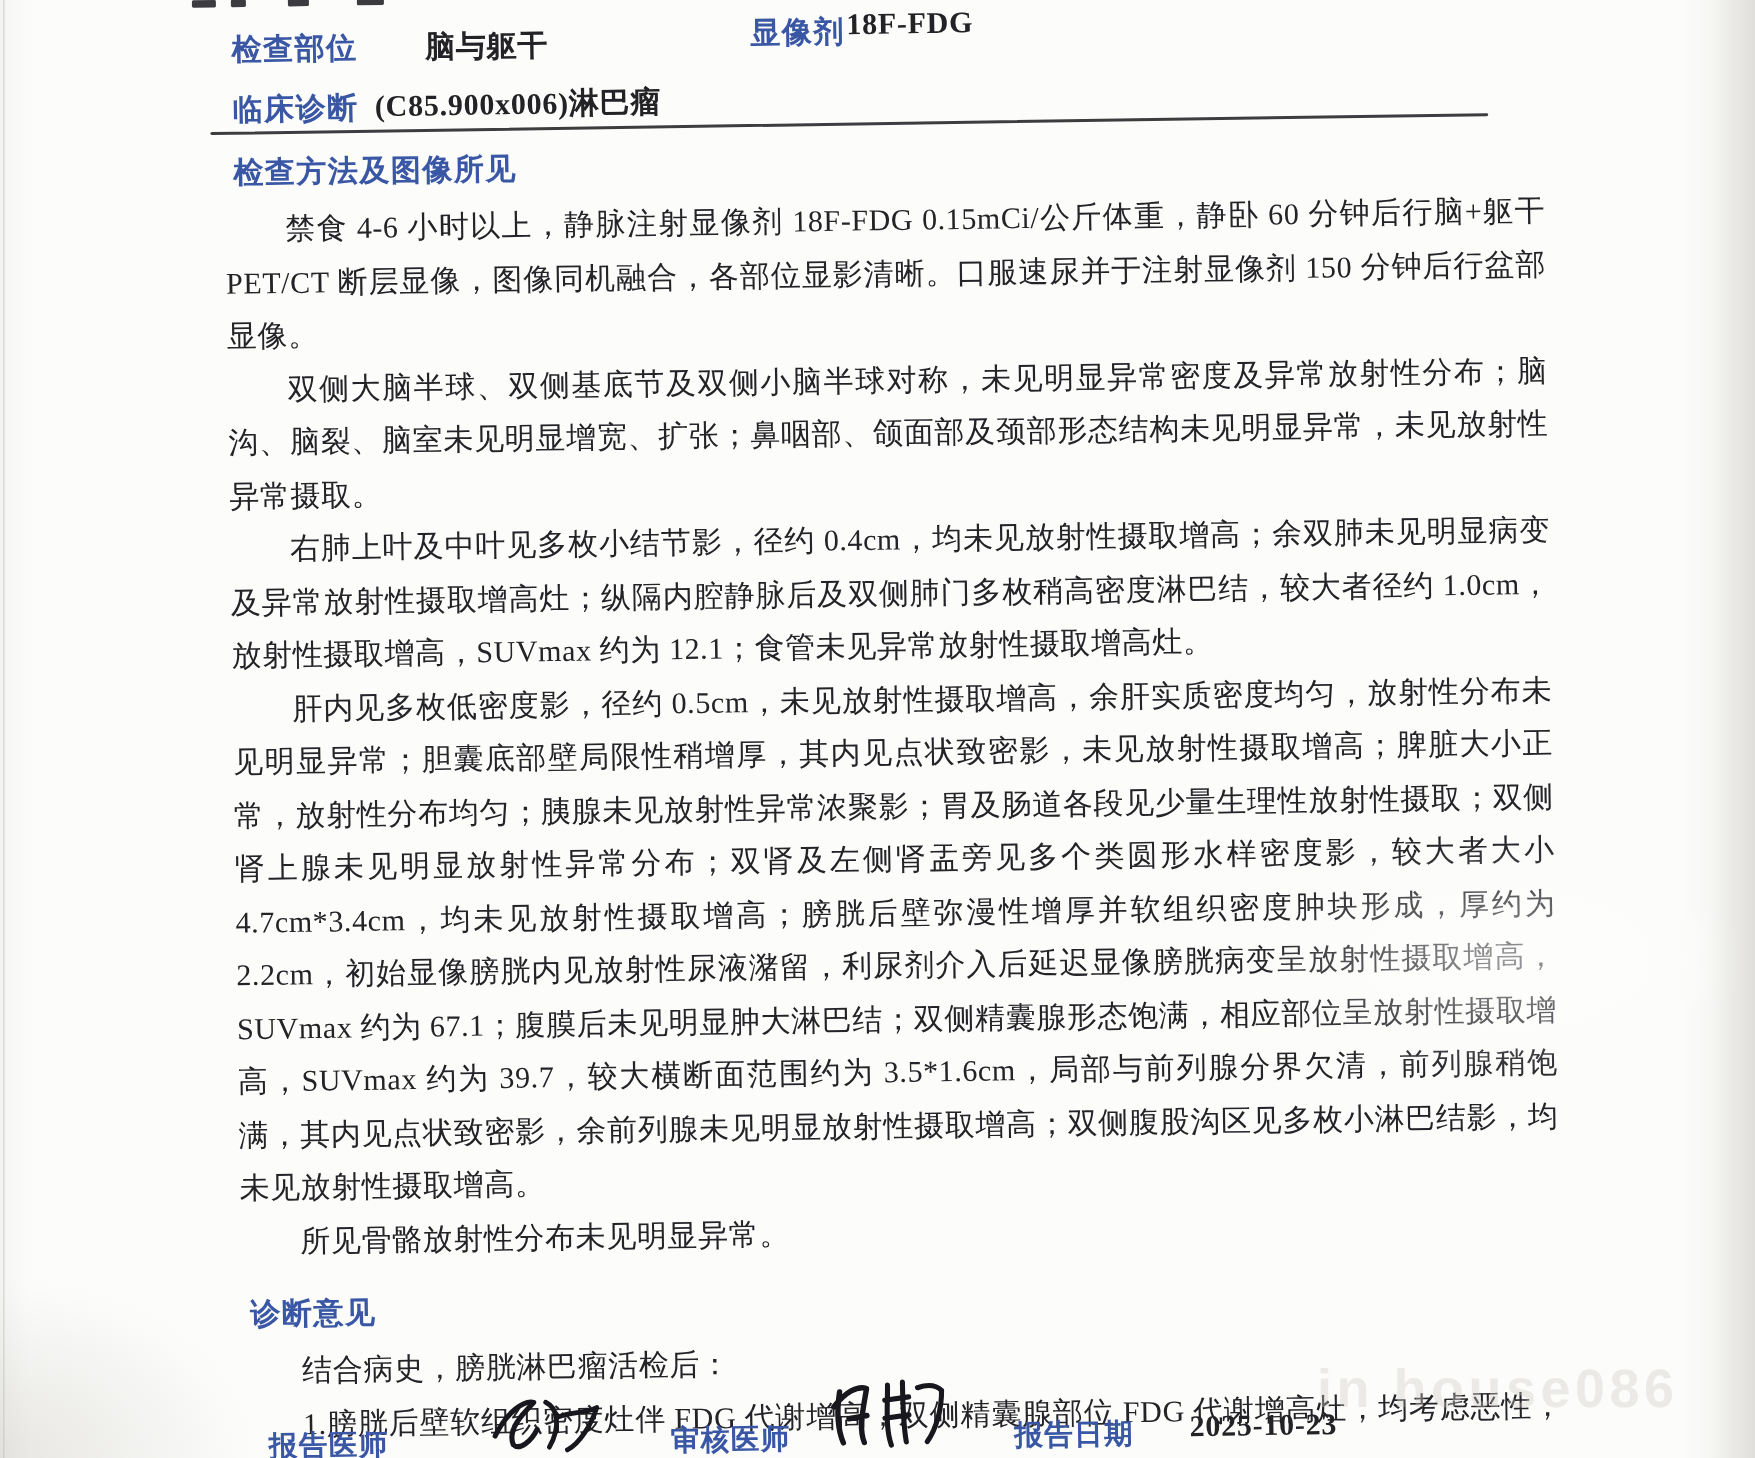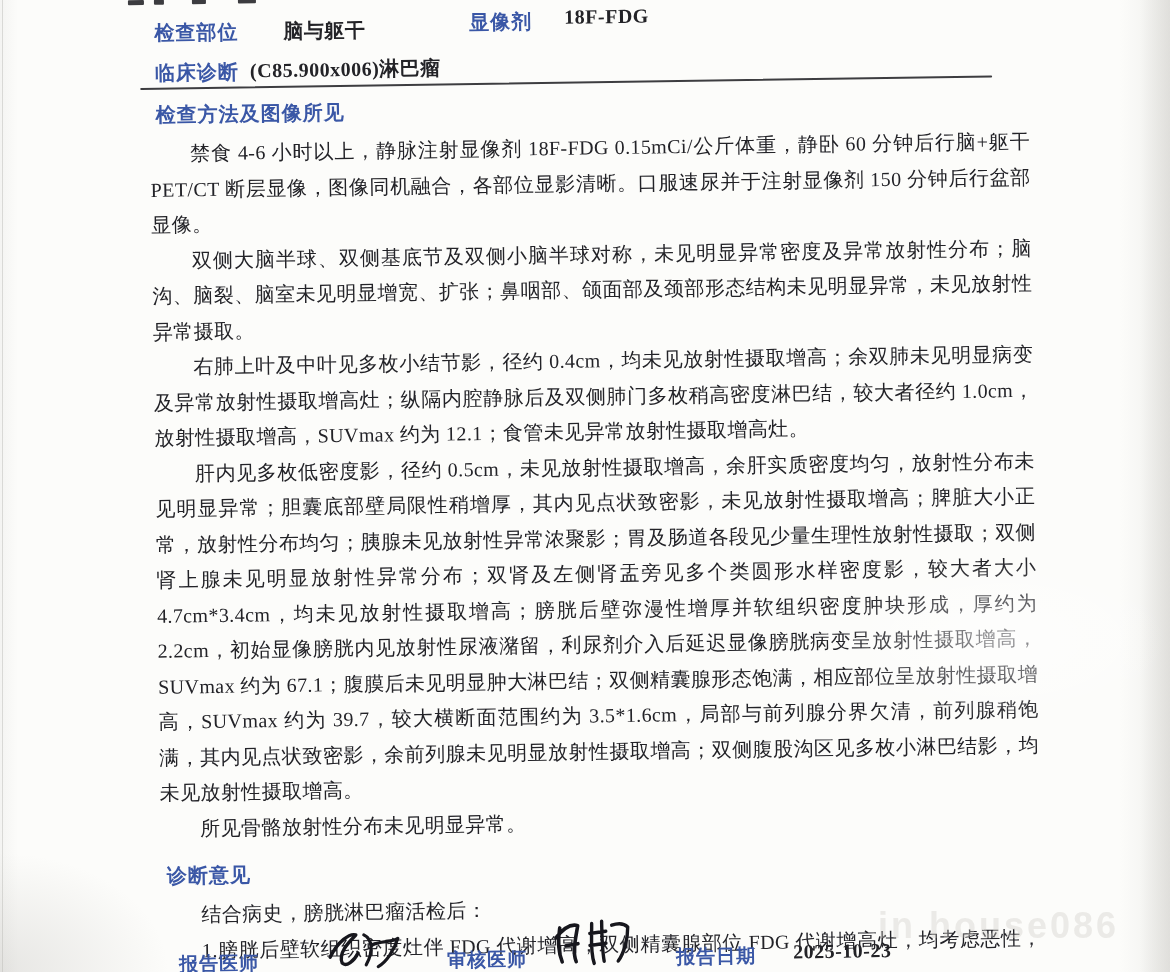--- a/index.html
+++ b/index.html
@@ -62,21 +62,21 @@
 
     <div>
       <div class="top-frag" style="left:142px;width:16px;"></div>
       <div class="top-frag" style="left:168px;width:10px;"></div>
       <div class="top-frag" style="left:206px;width:14px;"></div>
       <div class="top-frag" style="left:252px;width:18px;"></div>
     </div>
 
     <div class="field-label" style="left:168px;top:20px;">检查部位</div>
     <div class="field-value" style="left:297px;top:20px;">脑与躯干</div>
-    <div class="field-label" style="left:483px;top:14px;">显像剂</div>
+    <div class="field-label" style="left:514px;top:14px;">显像剂</div>
     <div class="field-value" style="left:578px;top:12px;font-family:'Liberation Serif',serif;">18F-FDG</div>
 
     <div class="field-label" style="left:168px;top:60px;">临床诊断</div>
     <div class="field-value" style="left:263px;top:59px;">(C85.900x006)淋巴瘤</div>
 
     <div class="divider"></div>
 
     <div id="content">
       <div>
         <div class="section-title">检查方法及图像所见</div>

